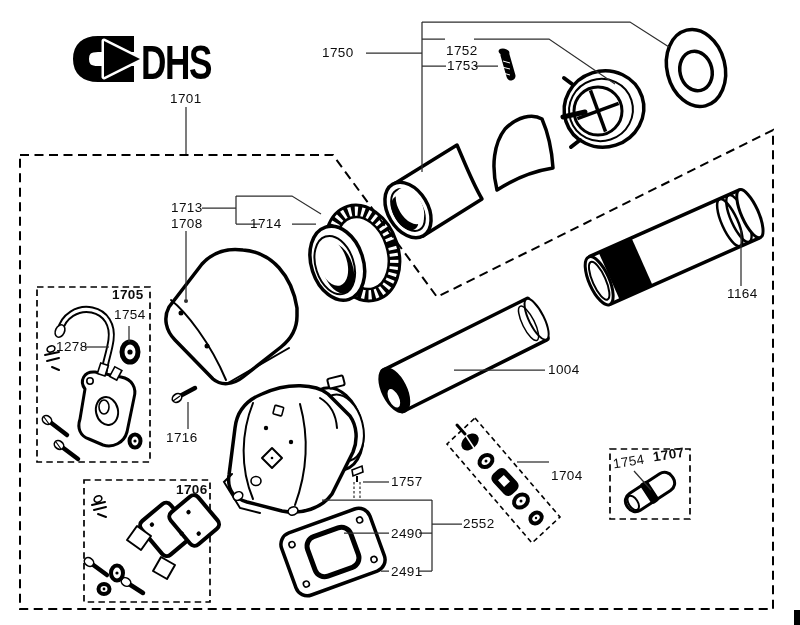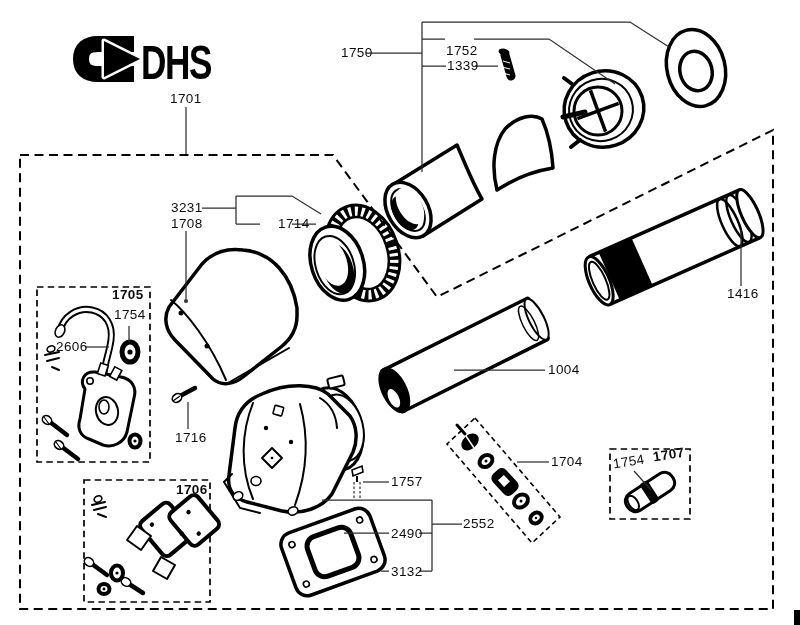--- a/index.html
+++ b/index.html
@@ -255,33 +255,33 @@
     <path class="leader" d="M517,462 H549"></path>
     <path class="leader" d="M454,370 H545"></path>
     <path class="leader" d="M741,230 V286"></path>
     <path class="leader" d="M634,471 L651,490"></path>
   </g>
 
   <rect class="blk" x="794" y="610" width="6" height="15"></rect>
 </svg>
 
   <div class="co" style="left:170px;top:92px">1701</div>
-  <div class="co" style="left:341px;top:46px">1750</div>
+  <div class="co" style="left:322px;top:46px">1750</div>
   <div class="co" style="left:446px;top:44px">1752</div>
-  <div class="co" style="left:447px;top:59px">1339</div>
-  <div class="co" style="left:171px;top:201px">3231</div>
+  <div class="co" style="left:447px;top:59px">1753</div>
+  <div class="co" style="left:171px;top:201px">1713</div>
   <div class="co" style="left:171px;top:217px">1708</div>
-  <div class="co" style="left:278px;top:217px">1714</div>
+  <div class="co" style="left:250px;top:217px">1714</div>
   <div class="co g" style="left:112px;top:288px">1705</div>
   <div class="co" style="left:114px;top:308px">1754</div>
-  <div class="co" style="left:56px;top:340px">2606</div>
-  <div class="co" style="left:175px;top:431px">1716</div>
+  <div class="co" style="left:56px;top:340px">1278</div>
+  <div class="co" style="left:166px;top:431px">1716</div>
   <div class="co g" style="left:176px;top:483px">1706</div>
   <div class="co" style="left:391px;top:475px">1757</div>
   <div class="co" style="left:391px;top:527px">2490</div>
-  <div class="co" style="left:391px;top:565px">3132</div>
+  <div class="co" style="left:391px;top:565px">2491</div>
   <div class="co" style="left:463px;top:517px">2552</div>
-  <div class="co" style="left:551px;top:455px">1704</div>
+  <div class="co" style="left:551px;top:469px">1704</div>
   <div class="co" style="left:548px;top:363px">1004</div>
-  <div class="co" style="left:727px;top:287px">1416</div>
+  <div class="co" style="left:727px;top:287px">1164</div>
   <div class="co g rot" style="left:653px;top:448px">1707</div>
   <div class="co rot" style="left:613px;top:455px">1754</div>
 </div>
 
 </body></html>

